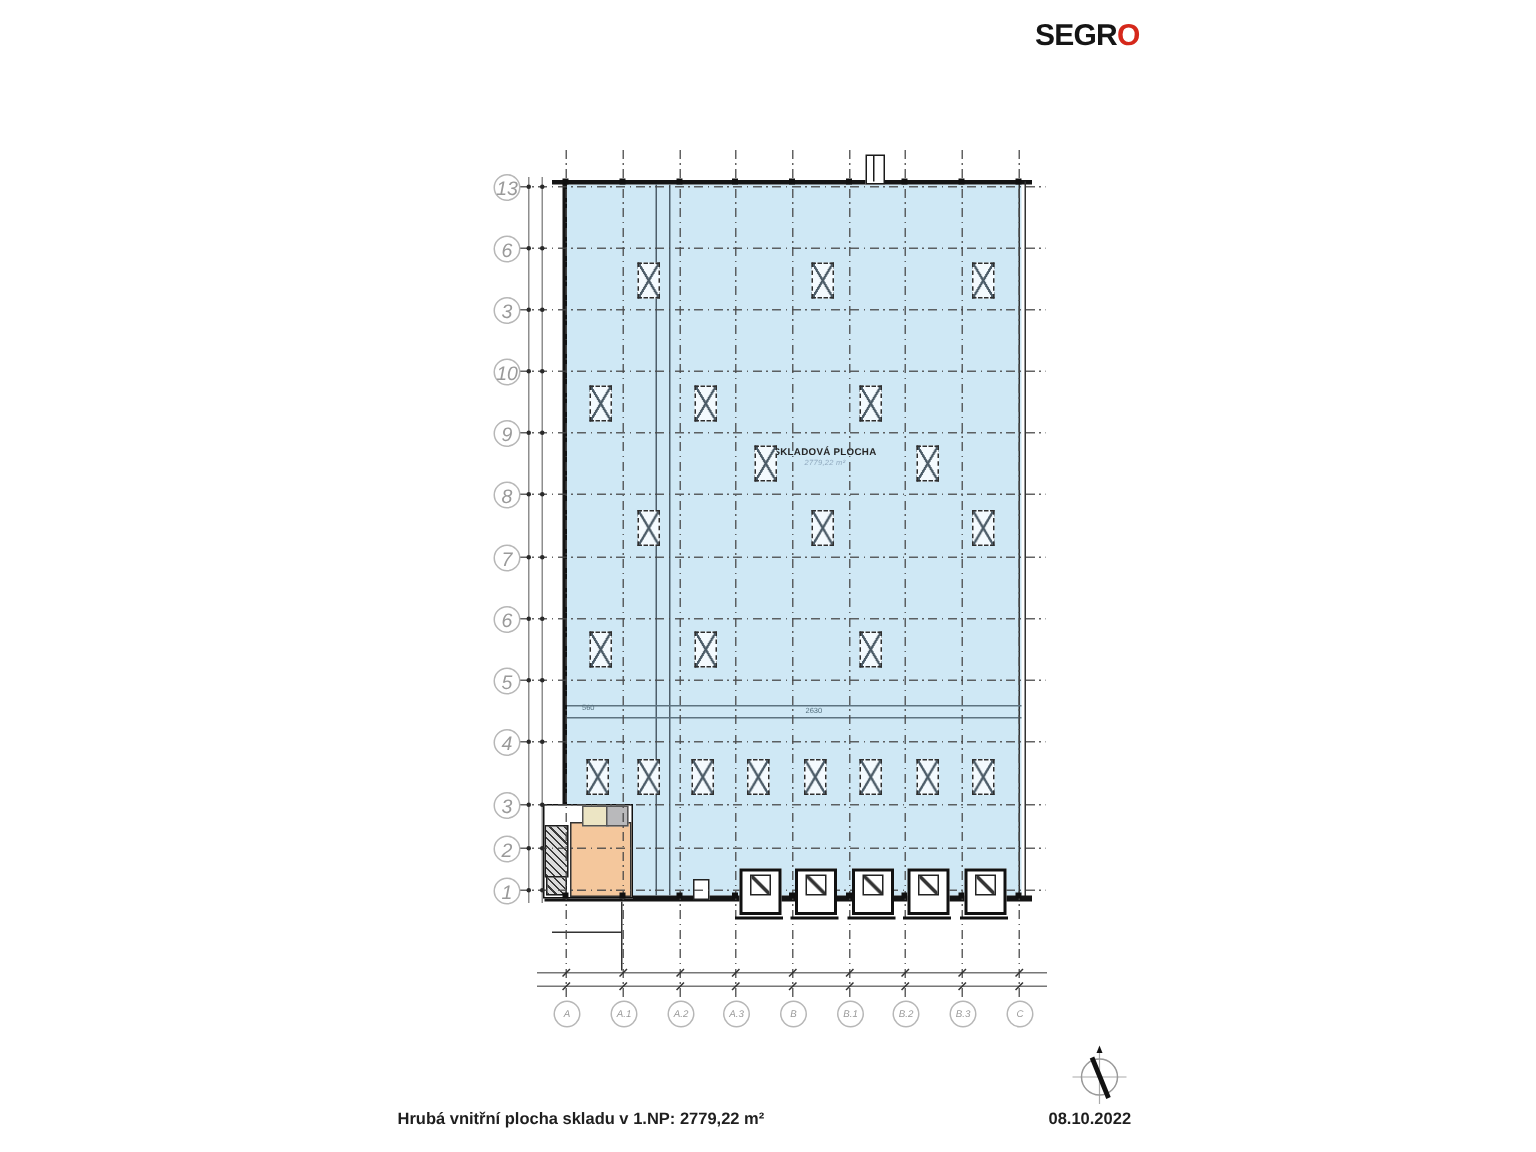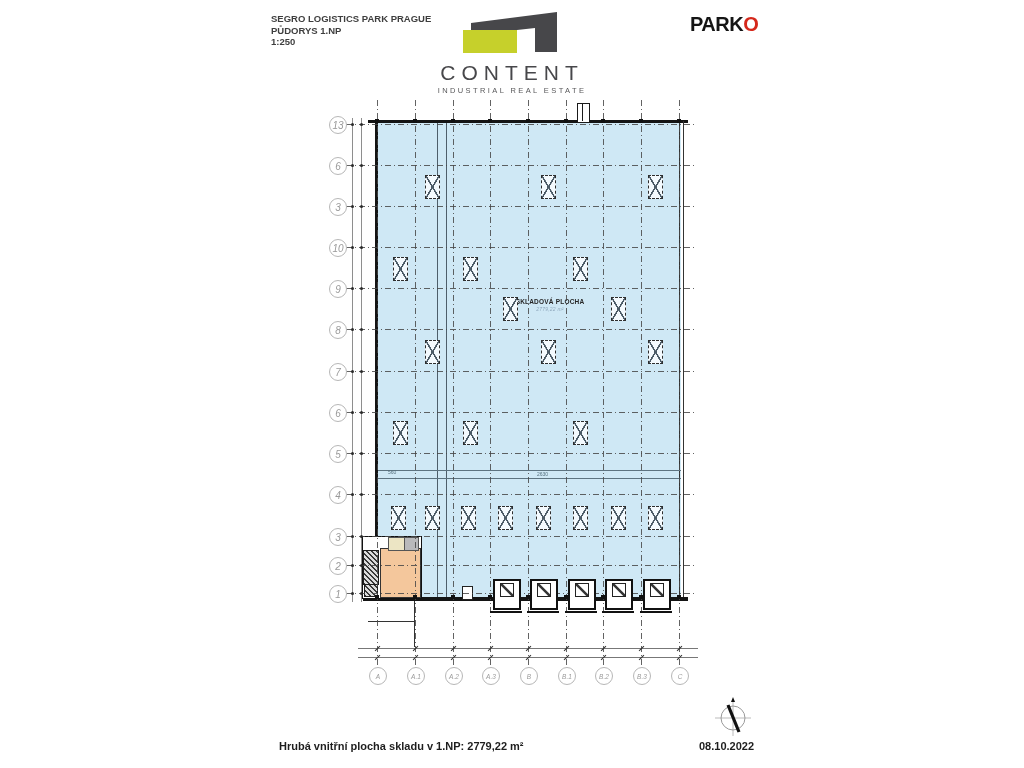--- a/index.html
+++ b/index.html
@@ -18,21 +18,21 @@
   #segro-logo .red-o{color:var(--segro-red);}
 
   
   .wall{background:#141414;}
   .gl-h{height:1px;opacity:.85;
     background:repeating-linear-gradient(90deg,#474747 0 6px,transparent 6px 9px,#474747 9px 10px,transparent 10px 13px);}
   .gl-v{width:1px;opacity:.85;
     background:repeating-linear-gradient(180deg,#474747 0 6px,transparent 6px 9px,#474747 9px 10px,transparent 10px 13px);}
   .dimline{background:#5d7380;}
   .bubble{width:16px;height:16px;border-radius:50%;border:1px solid #b7b7b7;background:#fff;
-          color:#9a9a9a;font-size:10px;font-style:italic;display:flex;align-items:center;justify-content:center;}
+          color:#9a9a9a;font-size:13px;font-style:italic;display:flex;align-items:center;justify-content:center;}
   .bubble-sm{font-size:6.5px;}
   .dot{width:3px;height:3px;background:#2a2a2a;border-radius:50%;}
   .marker{width:4px;height:4px;background:#101010;}
   .tick{width:1px;height:7px;background:#333;transform:rotate(45deg);}
   .sky{width:13px;height:22px;border:1px dashed #2e2e2e;
     background:
       linear-gradient(to top right,transparent 46%,#4a5a66 47%,#4a5a66 53%,transparent 54%),
       linear-gradient(to bottom right,transparent 46%,#4a5a66 47%,#4a5a66 53%,transparent 54%),
       #f4fafe;}
   .dock{width:24px;height:27px;border:2px solid #111;background:#fff;}
@@ -40,44 +40,31 @@
     background:linear-gradient(to top right,transparent 40%,#333 46%,#333 54%,transparent 60%) #fff;}
   .dock-base{position:absolute;left:-5px;bottom:-5px;width:32px;height:2px;background:#111;}
   .hatch{background:repeating-linear-gradient(45deg,#3a3a3a 0 1px,transparent 1px 3.5px) #dcdcdc;border:1px solid #1d1d1d;}
 
   #warehouse-label{left:500px;top:298px;width:100px;text-align:center;color:#262626;
                    font-size:6.5px;font-weight:bold;letter-spacing:.2px;}
   #warehouse-area{font-size:5px;font-weight:normal;font-style:italic;color:#8fa8bd;margin-top:1px;}
   .dim-text{font-size:5px;color:#55707e;line-height:5px;}
 
   
-  #footer-area{left:279px;top:740px;font-size:11px;font-weight:bold;color:#1e1e1e;}
+  #footer-area{left:265px;top:740px;font-size:11px;font-weight:bold;color:#1e1e1e;}
   #footer-date{left:699px;top:740px;font-size:11px;font-weight:bold;color:#1e1e1e;}
 </style>
 </head>
 <body>
 
 <div id="page">
 
-  <div class="abs" id="title-block">
-    <div>SEGRO LOGISTICS PARK PRAGUE</div>
-    <div>PŮDORYS 1.NP</div>
-    <div>1:250</div>
-  </div>
-
-  <div class="abs" id="content-logo">
-    <svg width="110" height="48" viewBox="0 0 110 48">
-      <polygon points="14,15 100,4 100,44 78,44 78,20 14,27" fill="var(--logo-dark)"></polygon>
-      <rect x="6" y="22" width="54" height="23" fill="var(--logo-lime)"></rect>
-    </svg>
-    <div id="content-name">CONTENT</div>
-    <div id="content-sub">INDUSTRIAL REAL ESTATE</div>
-  </div>
-
-  <div class="abs" id="segro-logo"><span>PARK</span><span class="red-o">O</span></div>
+
+
+  <div class="abs" id="segro-logo"><span>SEGR</span><span class="red-o">O</span></div>
 
   <div class="abs" id="plan" style="left:0;top:0;width:1024px;height:768px;">
 
     <div class="abs" style="left:378px;top:123px;width:303px;height:474px;background:var(--hall-fill);"></div>
     <div class="abs wall" style="left:368px;top:120px;width:320px;height:3px;"></div>
     <div class="abs wall" style="left:375px;top:120px;width:3px;height:480px;"></div>
     <div class="abs" style="left:683px;top:121px;width:1px;height:479px;background:#333;"></div>
     <div class="abs" style="left:679px;top:121px;width:1px;height:479px;background:#333;"></div>
     <div class="abs wall" style="left:363px;top:597px;width:325px;height:4px;"></div>
 

